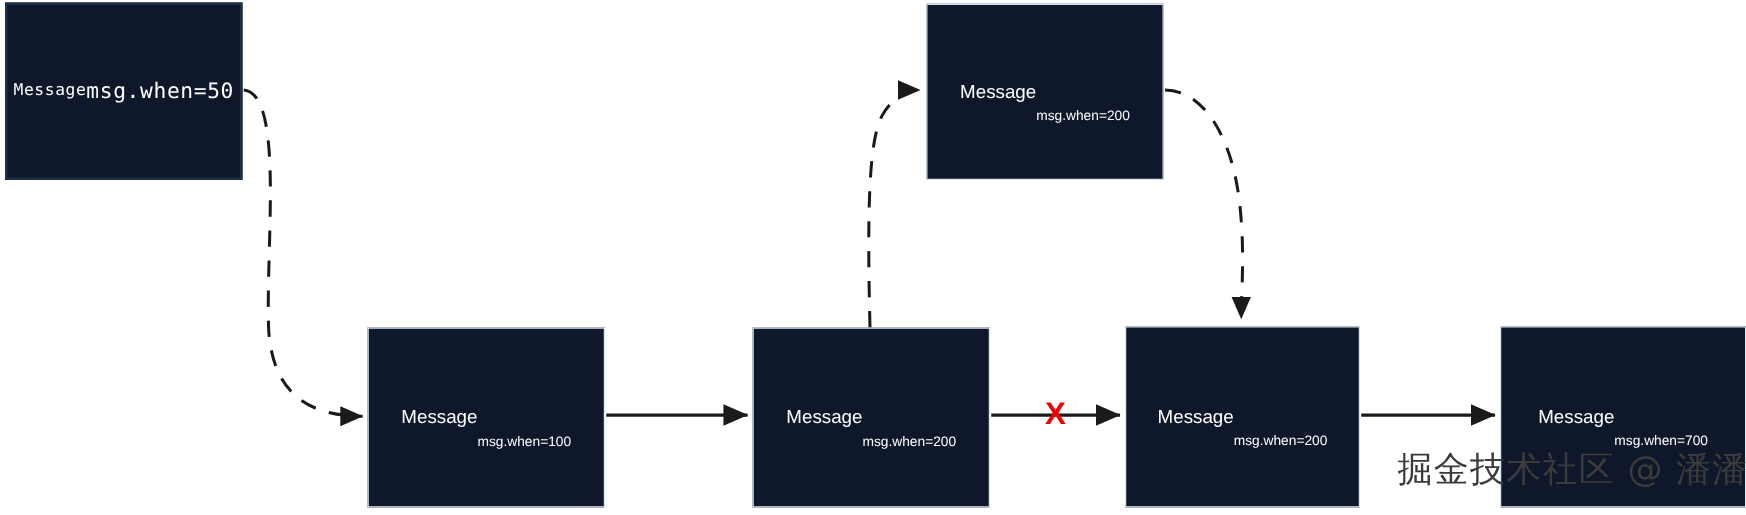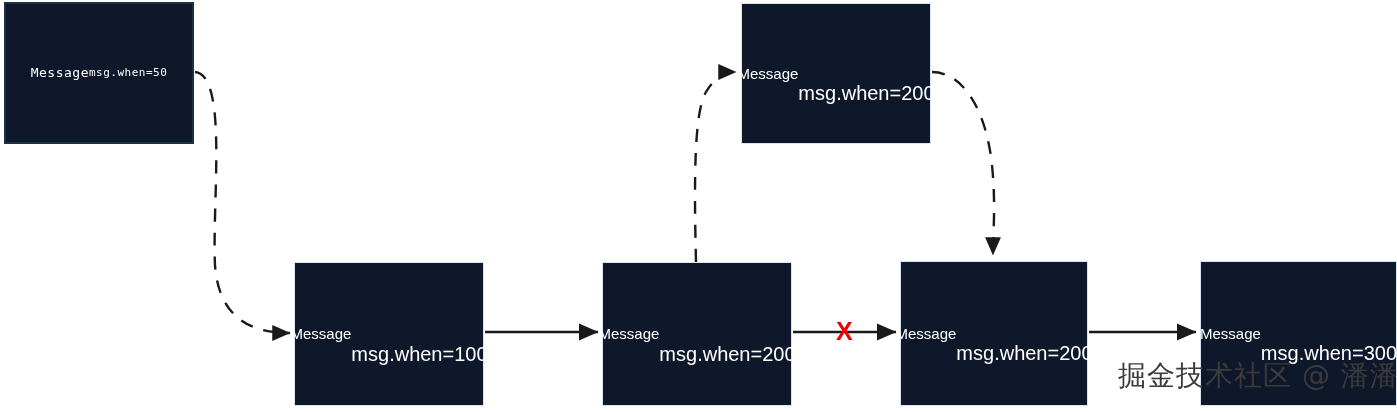--- a/index.html
+++ b/index.html
@@ -43,26 +43,26 @@
   }
   .node-box.light-border {
     border: 1px solid #d9e6f2;
   }
   .node-box .line1,
   .node-box .line2 {
     display: block;
     white-space: nowrap;
   }
   .node-box.sans .line1 { font-size: 15px; }
-  .node-box.sans .line2 { font-size: 20px; margin-top: 40px; }
+  .node-box.sans .line2 { font-size: 11px; margin-top: 40px; }
   .node-box.mono {
     font-family: "DejaVu Sans Mono", "Liberation Mono", monospace;
   }
   .node-box.mono .line1 { font-size: 13px; letter-spacing: 0.5px; }
-  .node-box.mono .line2 { font-size: 11px; letter-spacing: 0.5px; }
+  .node-box.mono .line2 { font-size: 17px; letter-spacing: 0.5px; }
   .x-mark {
     position: absolute;
     color: #ee0000;
     font-size: 25px;
     font-weight: bold;
     font-family: "Liberation Sans", sans-serif;
     line-height: 1;
     z-index: 4;
     user-select: none;
   }
@@ -124,20 +124,20 @@
     <span class="line2">msg.when=200</span>
   </div>
 
   <div class="node-box sans light-border" style="left:900px; top:261px; width:188px; height:145px;">
     <span class="line1">Message</span>
     <span class="line2">msg.when=200</span>
   </div>
 
   <div class="node-box sans light-border" style="left:1200px; top:261px; width:197px; height:145px;">
     <span class="line1">Message</span>
-    <span class="line2">msg.when=300</span>
+    <span class="line2">msg.when=700</span>
   </div>
 
   <div class="x-mark" style="left:836px; top:319px;">X</div>
 
   <div class="watermark" style="left:1118px; top:357px;">掘金技术社区 @ 潘潘潘</div>
 
 </div>
 
 </body></html>

